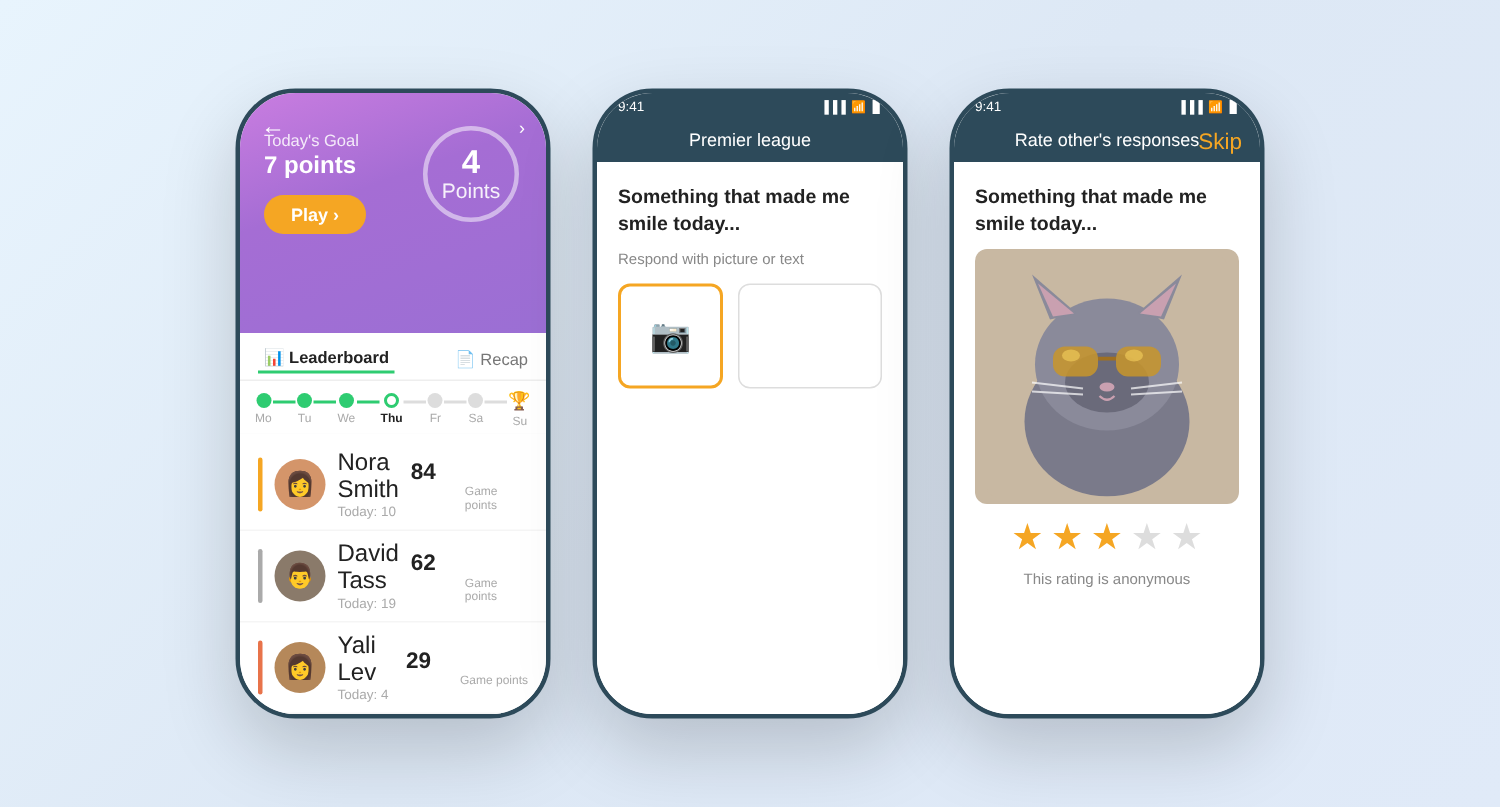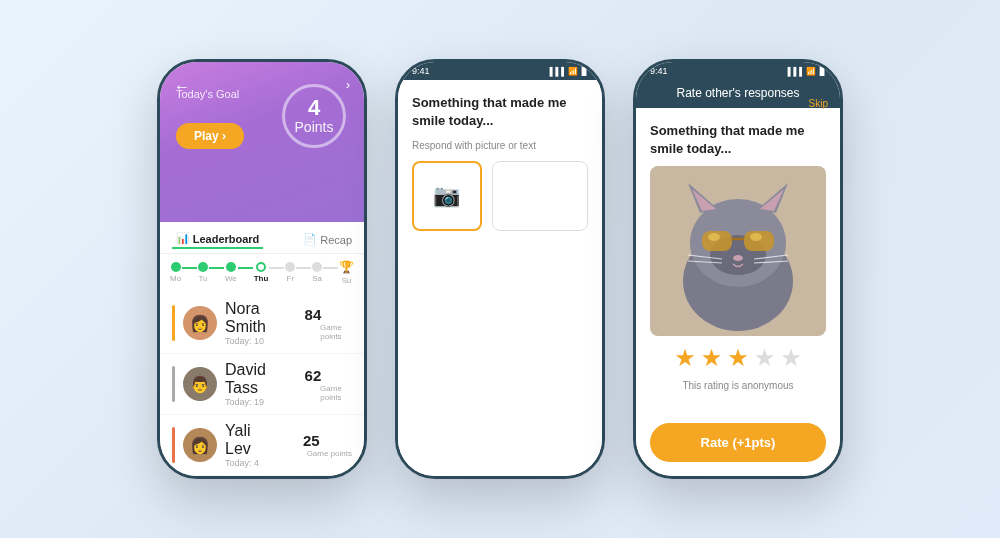--- a/index.html
+++ b/index.html
@@ -74,21 +74,21 @@
       margin-top: 2px;
     }
     .phone1-play-btn {
       background: #f5a623;
       color: white;
       border: none;
       border-radius: 20px;
       padding: 6px 18px;
       font-size: 12px;
       font-weight: 600;
-      margin-top: 23px;
+      margin-top: 10px;
       display: inline-flex;
       align-items: center;
       gap: 4px;
       cursor: pointer;
     }
     .phone1-circle {
       position: absolute;
       right: 18px;
       top: 22px;
       width: 64px;
@@ -209,21 +209,21 @@
     .lb-name {
       font-size: 16px;
       font-weight: 400;
       color: #222;
     }
     .lb-today {
       font-size: 9px;
       color: #aaa;
     }
     .lb-score {
-      text-align: center;
+      text-align: left;
     }
     .lb-pts-num {
       font-size: 15px;
       font-weight: 700;
       color: #222;
     }
     .lb-pts-label {
       font-size: 8px;
       color: #aaa;
       display: block;
@@ -252,22 +252,22 @@
       color: white;
       text-align: center;
       font-size: 12px;
       font-weight: 500;
       padding: 6px 14px 8px;
       position: relative;
     }
     .phone-nav-skip {
       position: absolute;
       right: 12px;
-      top: 18px;
-      font-size: 10px;
+      top: 6px;
+      font-size: 15px;
       color: #f5a623;
     }
 
     
     .phone2-body {
       background: #fff;
       flex: 1;
       padding: 14px 14px;
       display: flex;
       flex-direction: column;
@@ -386,20 +386,21 @@
   </style>
 </head>
 <body>
 
 <div class="phone phone-1">
   <div class="phone1-wrapper">
     <div class="phone1-header">
       <span class="phone1-back-arrow">←</span>
       <span class="phone1-arrow-right">›</span>
       <p class="phone1-goal-label">Today's Goal</p>
+      <p class="phone1-goal-pts">7 points</p>
       <button class="phone1-play-btn">Play ›</button>
       <div class="phone1-circle">
         <span class="phone1-circle-num">4</span>
         <span class="phone1-circle-label">Points</span>
       </div>
     </div>
 
     <div class="phone1-tabs">
       <div class="phone1-tab active">
         <span>📊</span>
@@ -477,21 +478,21 @@
       </div>
 
       <div class="lb-item">
         <div class="lb-bar" style="background:#e8734a;"></div>
         <div class="lb-avatar" style="background:#b5885a;">👩</div>
         <div class="lb-info">
           <div class="lb-name">Yali Lev</div>
           <div class="lb-today">Today: 4</div>
         </div>
         <div class="lb-score">
-          <div class="lb-pts-num">25</div>
+          <div class="lb-pts-num">29</div>
           <span class="lb-pts-label">Game points</span>
         </div>
       </div>
 
       <div class="lb-item">
         <div class="lb-bar" style="background:#e8734a;"></div>
         <div class="lb-avatar" style="background:#7a6a5a;">👨</div>
         <div class="lb-info">
           <div class="lb-name">Anderson A</div>
           <div class="lb-today">Today: 4</div>
@@ -508,20 +509,23 @@
 <div class="phone phone-2">
   <div class="phone2-wrapper">
     <div class="phone-status-bar">
       <span>9:41</span>
       <div class="status-right">
         <span>▐▐▐</span>
         <span>📶</span>
         <span>▊</span>
       </div>
     </div>
+    <div class="phone-nav">
+      <span>Premier league</span>
+    </div>
     <div class="phone2-body">
       <p class="phone2-question">Something that made me smile today...</p>
       <p class="phone2-sub">Respond with picture or text</p>
       <div class="phone2-inputs">
         <div class="phone2-camera-box">
           <span>📷</span>
         </div>
         <div class="phone2-text-box"></div>
       </div>
       <div class="phone2-spacer"></div>
@@ -581,16 +585,15 @@
       </div>
       <div class="phone3-stars">
         <span class="star-filled">★</span>
         <span class="star-filled">★</span>
         <span class="star-filled">★</span>
         <span class="star-empty">★</span>
         <span class="star-empty">★</span>
       </div>
       <p class="phone3-anon">This rating is anonymous</p>
       <div class="phone3-spacer"></div>
-      <button class="phone3-rate-btn">Rate (+1pts)</button>
     </div>
   </div>
 </div>
 
 </body></html>

